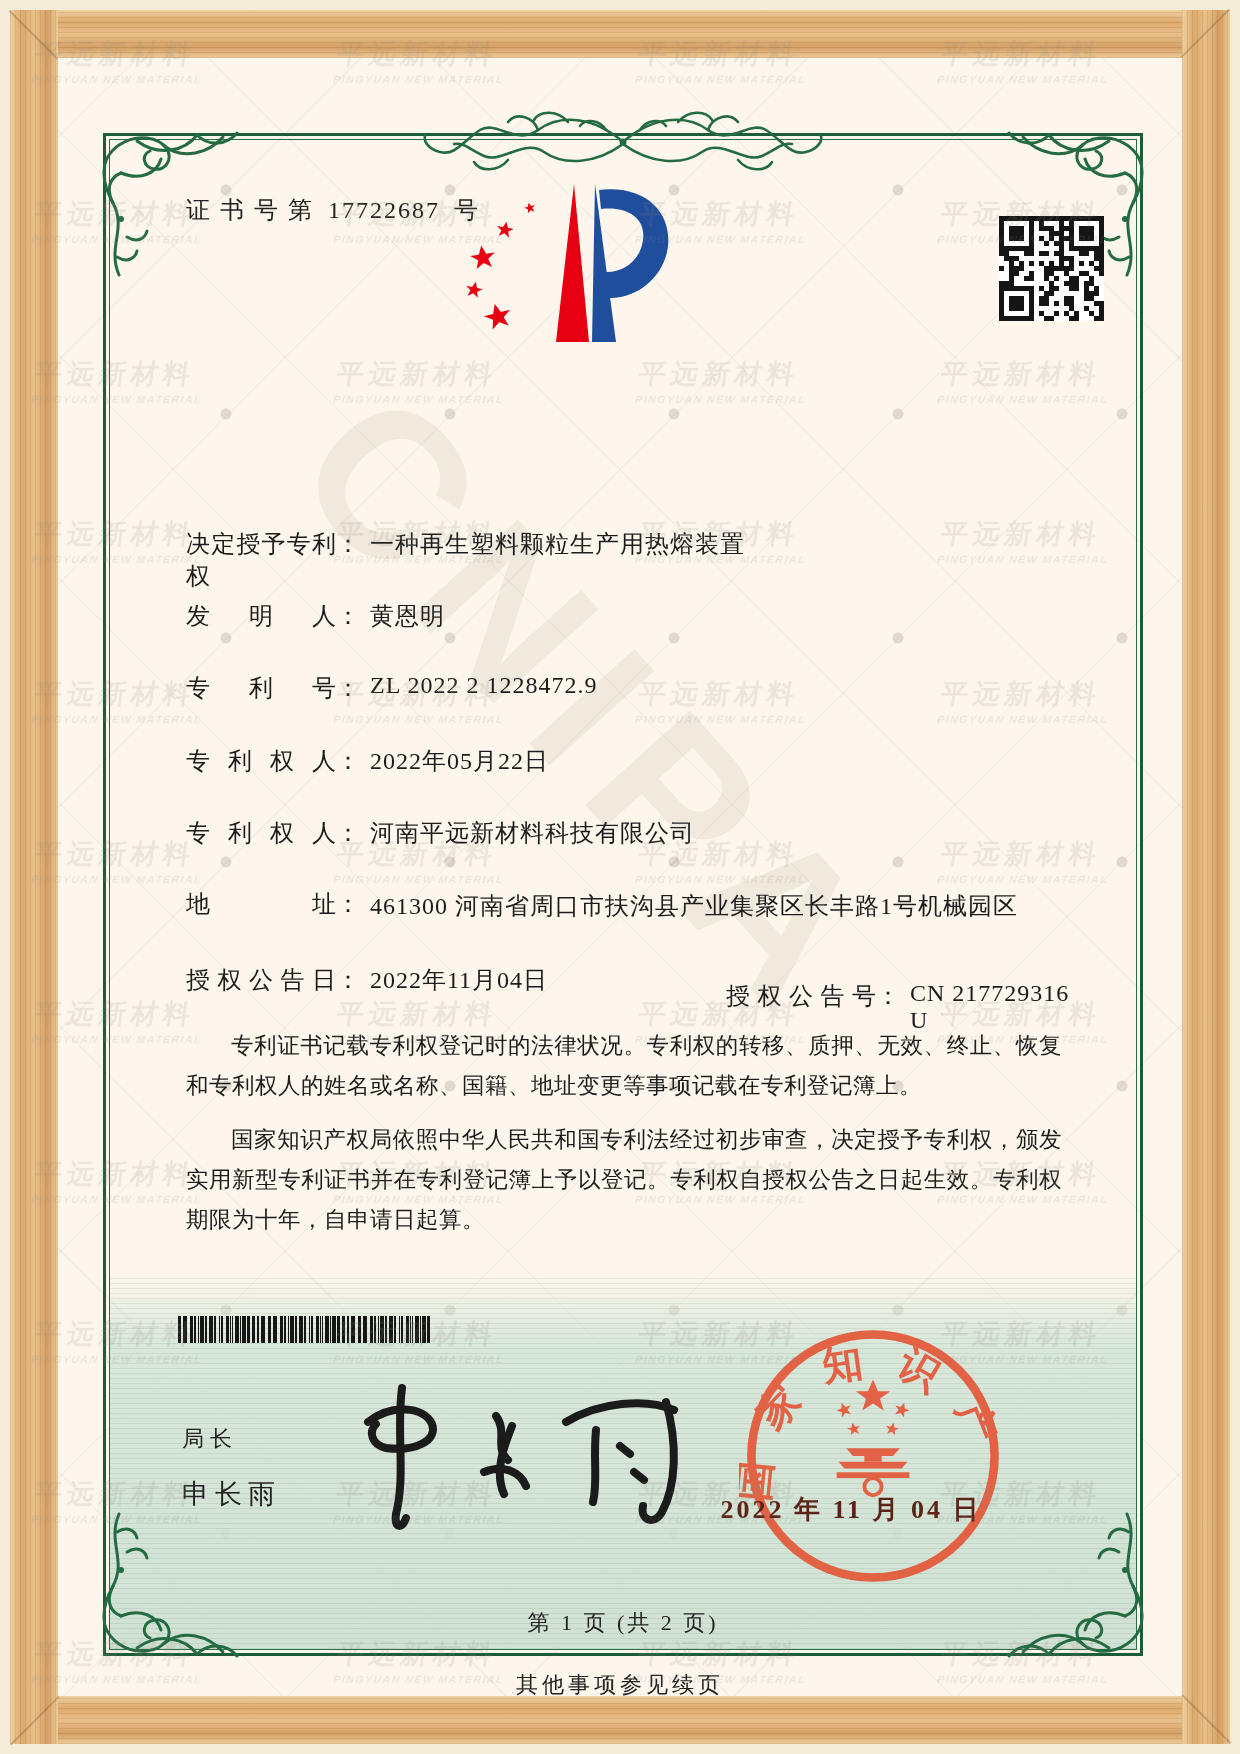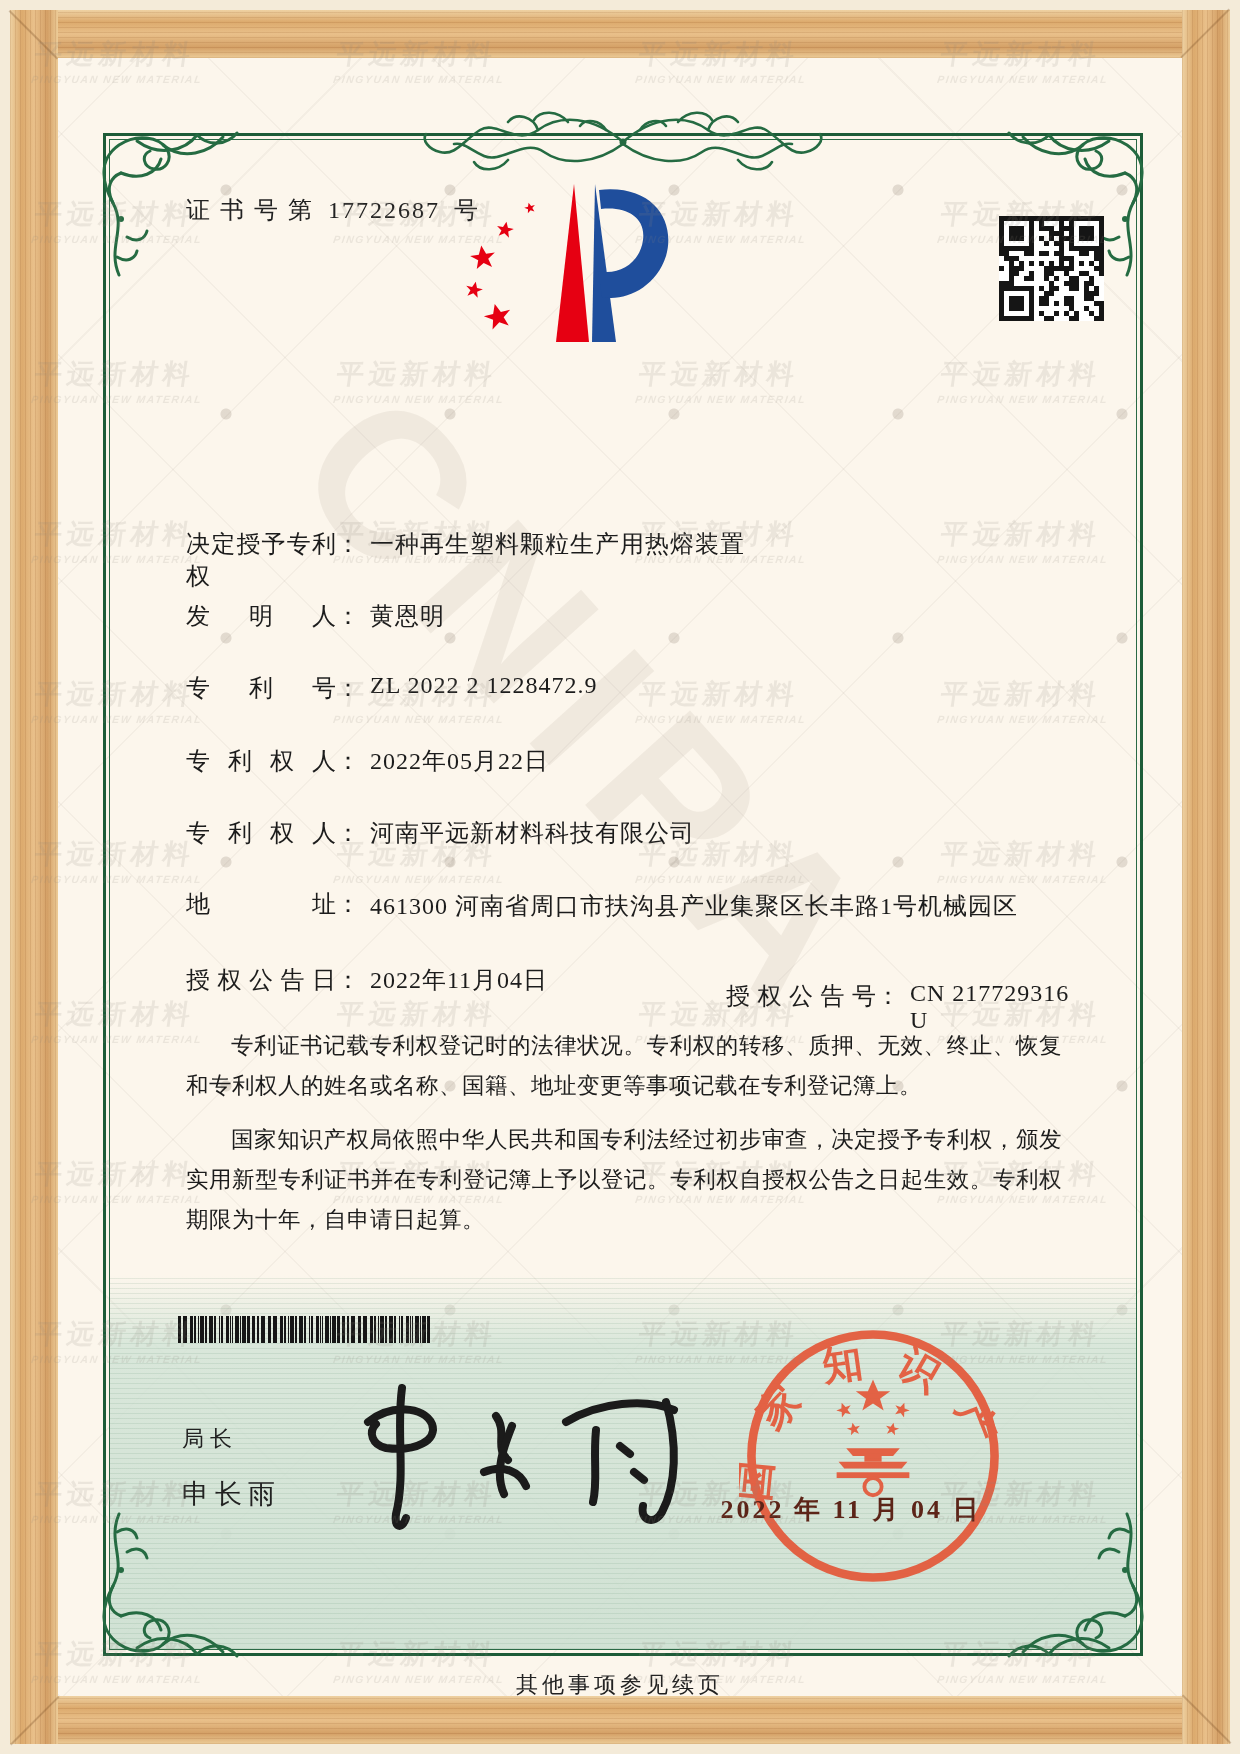--- a/index.html
+++ b/index.html
@@ -585,20 +585,21 @@
           <path transform="translate(160,112) scale(0.7) rotate(12)" d="M0,-10 L2.94,-3.09 10,-3.09 4.05,1.18 6.18,8.09 0,4 -6.18,8.09 -4.05,1.18 -10,-3.09 -2.94,-3.09 Z"></path>
           <polygon points="112,132 168,132 161,140 119,140"></polygon>
           <polygon points="104,146 176,146 170,153 110,153"></polygon>
           <rect x="102" y="157" width="76" height="6"></rect>
           <rect x="131" y="140" width="18" height="6"></rect>
           <circle cx="140" cy="172" r="9" fill="none" stroke="#e4593a" stroke-width="4"></circle>
         </g>
       </svg>
       <div class="seal-date">2022 年 11 月 04 日</div>
 
+      <div class="page-num">第 1 页 (共 2 页)</div>
     </div>
 
     <div class="note">其他事项参见续页</div>
   </div>
 
   <div class="wm-layer" id="wm-layer">
       <div class="wm-tile" style="left: 34px; top: 36px;">
         <b>平远新材料</b>
         <i>PINGYUAN NEW MATERIAL</i>
       </div>

